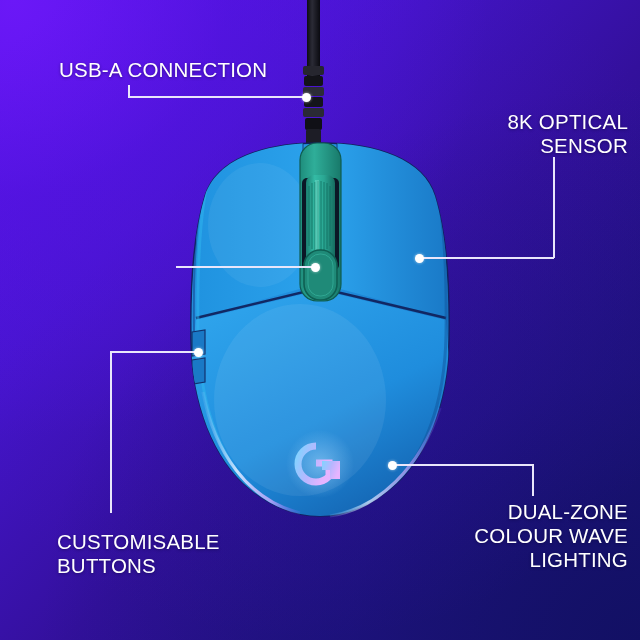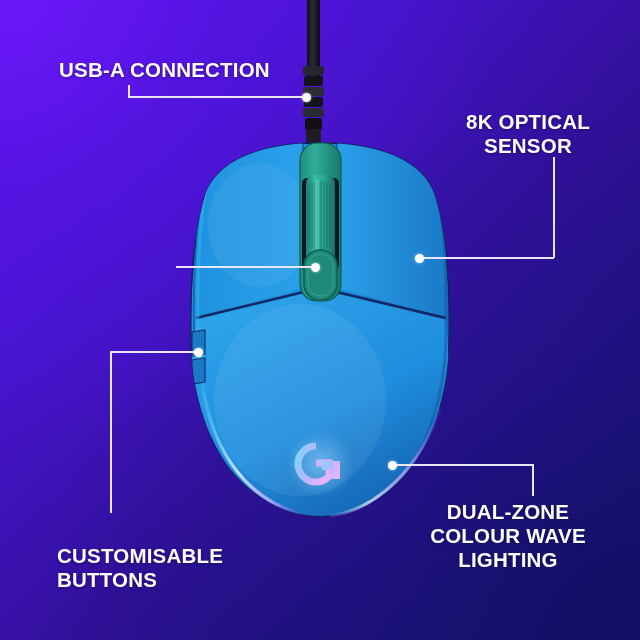--- a/index.html
+++ b/index.html
@@ -23,30 +23,30 @@
     content:"";
     position:absolute; inset:0;
     background: radial-gradient(90% 80% at 48% 44%, rgba(70,20,200,0.28) 0%, rgba(0,0,0,0) 70%);
     pointer-events:none;
   }
 
   
   .label {
     position: absolute;
     color: #ffffff;
-    font-weight: 700;
+    font-weight: 400;
     font-size: 20.5px;
     line-height: 1.17;
     letter-spacing: 0.2px;
     text-shadow: 0 1px 3px rgba(10,0,50,0.45);
     white-space: pre-line;
     z-index: 6;
     padding-left: 21px;
   }
-  .label.right { text-align: center; }
+  .label.right { text-align: right; }
   .label.left  { text-align: left; }
 
   
   .leader { position: absolute; z-index: 5; }
   .lh { height: 1.6px; background: #e9e6fb; }
   .lv { width: 1.6px;  background: #e9e6fb; }
   .dot {
     position: absolute;
     width: 9px; height: 9px;
     border-radius: 50%;
@@ -223,21 +223,21 @@
 
   <div class="label right" style="left:407px; top:110px; width:200px;">8K OPTICAL
 SENSOR</div>
   <div class="leader lv" style="left:553px; top:157px; height:101px;"></div>
   <div class="leader lh" style="left:419px; top:257px; width:135px;"></div>
   <div class="dot" style="left:415px; top:254px;"></div>
 
   <div class="leader lh" style="left:176px; top:266px; width:142px;"></div>
   <div class="dot" style="left:311px; top:263px;"></div>
 
-  <div class="label left" style="left:36px; top:544px;">CUSTOMISABLE
+  <div class="label left" style="left:36px; top:530px;">CUSTOMISABLE
 BUTTONS</div>
   <div class="leader lv" style="left:110px; top:352px; height:161px;"></div>
   <div class="leader lh" style="left:110px; top:351px; width:90px;"></div>
   <div class="dot" style="left:194px; top:348px;"></div>
 
   <div class="label right" style="left:367px; top:500px; width:240px;">DUAL-ZONE
 COLOUR WAVE
 LIGHTING</div>
   <div class="leader lh" style="left:392px; top:464px; width:141px;"></div>
   <div class="leader lv" style="left:532px; top:464px; height:32px;"></div>

